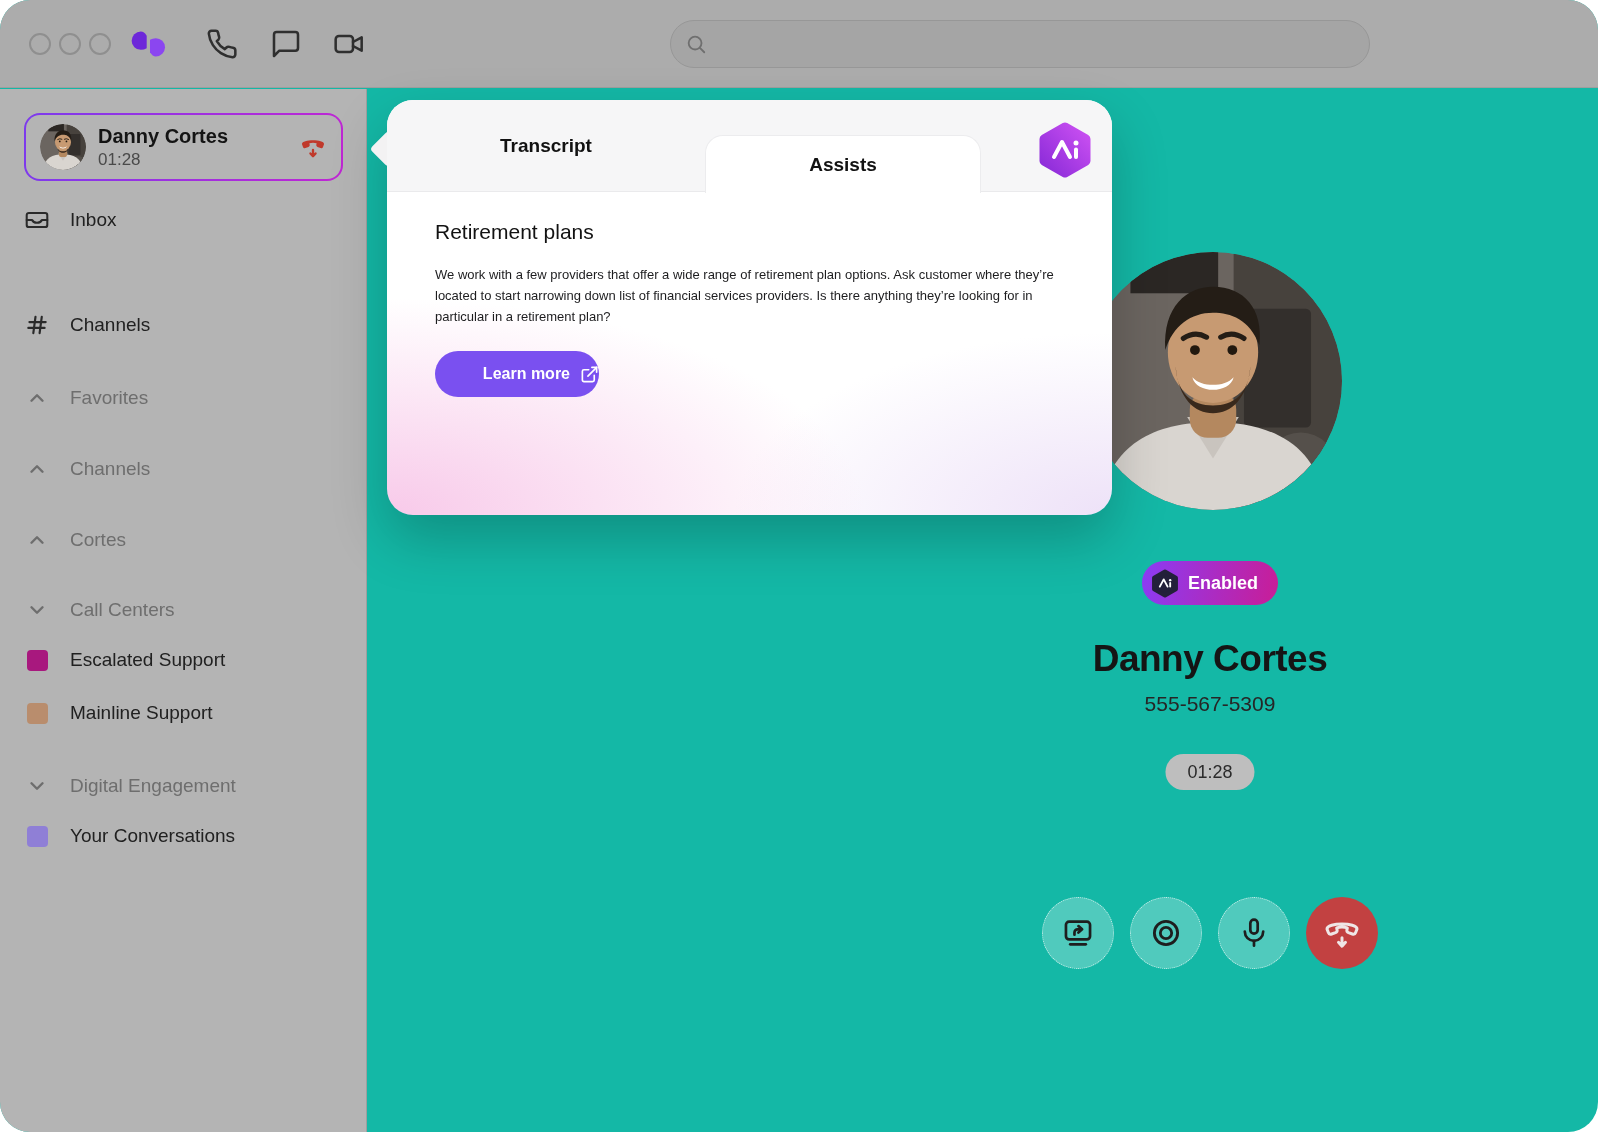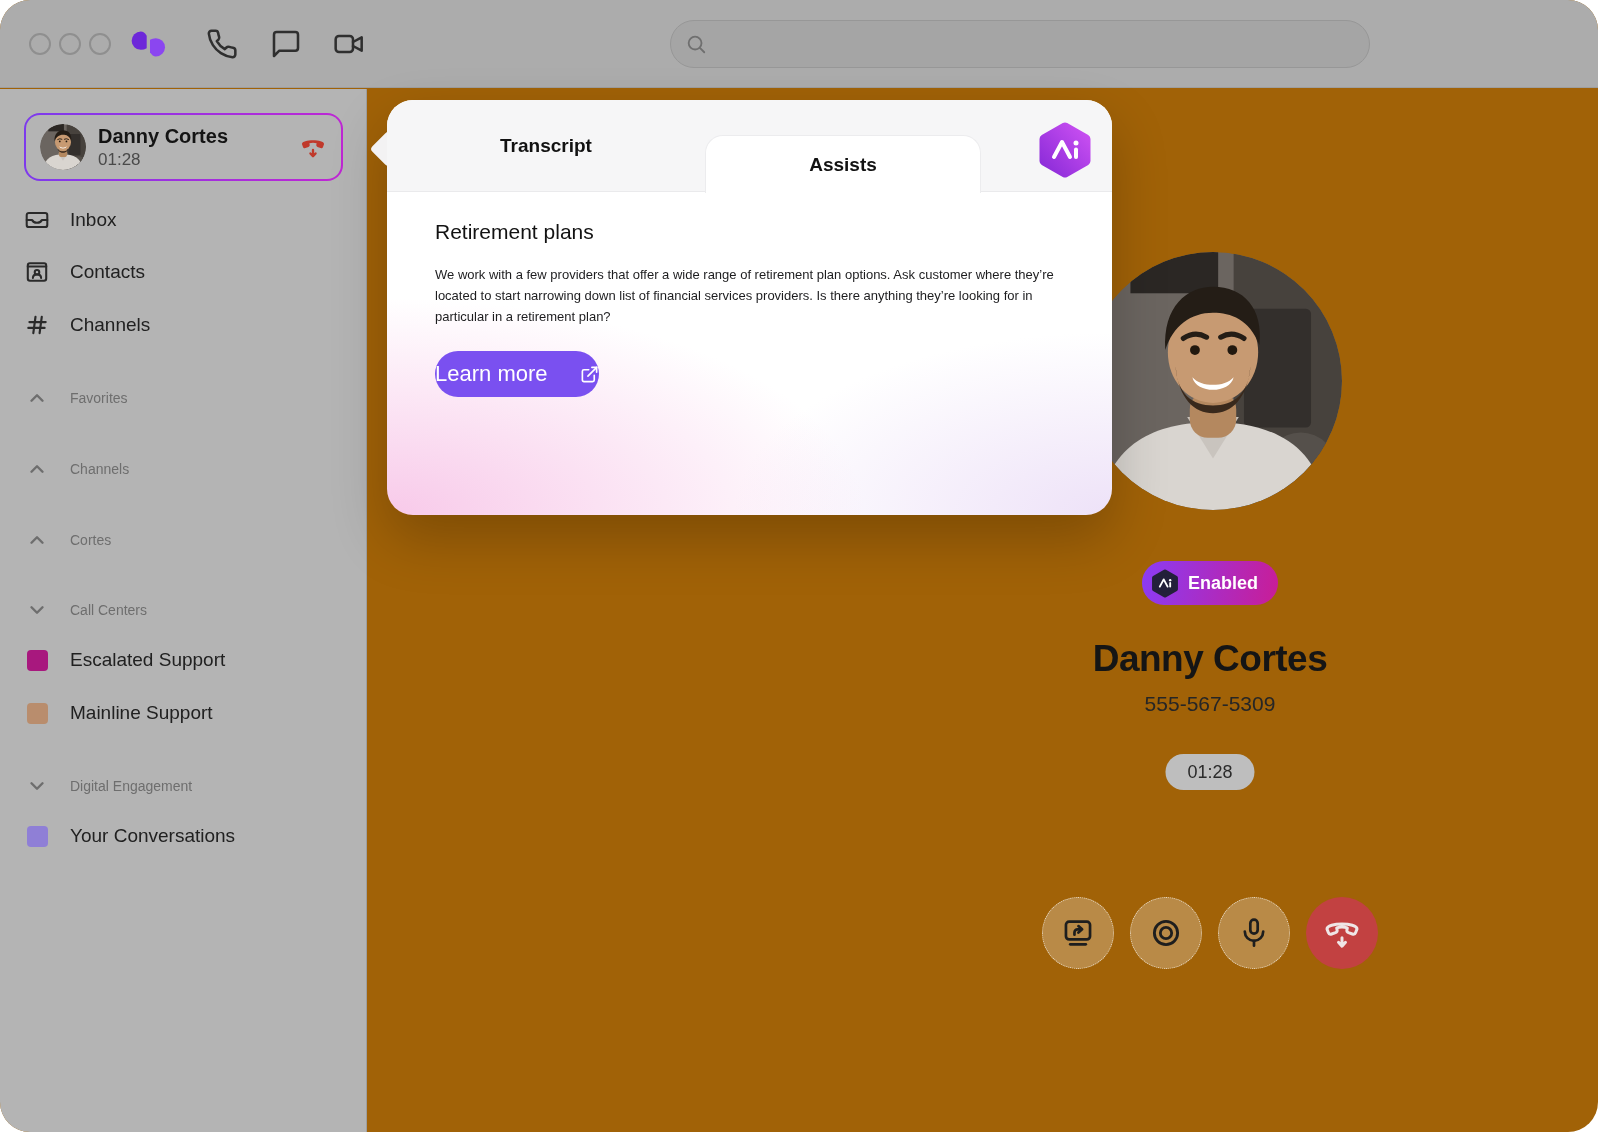--- a/index.html
+++ b/index.html
@@ -1,17 +1,17 @@
 <!DOCTYPE html>
 <html><head>
 <meta charset="utf-8">
 <style>
   * { box-sizing: border-box; margin: 0; padding: 0; }
   html,body { width:1598px; height:1132px; background:#ffffff; font-family:"Liberation Sans","DejaVu Sans",sans-serif; }
-  .window { position:relative; width:1598px; height:1132px; border-radius:30px; overflow:hidden; background:#a16207; }
+  .window { position:relative; width:1598px; height:1132px; border-radius:30px; overflow:hidden; background:#14b8a6; }
 
   
   .topbar { position:absolute; left:0; top:0; width:1598px; height:88px; background:#acacac; border-bottom:1px solid #9e9e9e; }
   .traffic { position:absolute; top:33px; width:22px; height:22px; border-radius:50%; border:2px solid #8f8f8f; }
   .t1{left:29px}.t2{left:59px}.t3{left:89px}
   .top-icon { position:absolute; top:28px; width:32px; height:32px; }
   .dp-logo{ left:130px; top:26px; width:40px; height:36px; }
   .i-phone{ left:206px; }
   .i-chat{ left:270px; }
   .i-video{ left:333px; }
@@ -25,21 +25,21 @@
   .call-card-inner { width:100%; height:100%; border-radius:14px; background:#b4b4b4; display:flex; align-items:center; padding:0 14px; }
   .cc-avatar { width:46px; height:46px; border-radius:50%; overflow:hidden; flex:0 0 auto; }
   .cc-meta { margin-left:12px; flex:1; }
   .cc-name { font-size:20px; font-weight:700; color:#141414; line-height:1.15; }
   .cc-timer { font-size:17px; color:#4a4a4a; margin-top:2px; }
   .cc-hang { width:28px; height:30px; flex:0 0 auto; }
 
   .srow { position:absolute; left:24px; right:10px; height:40px; display:flex; align-items:center; cursor:pointer; }
   .srow .ic { width:26px; height:26px; margin-right:20px; flex:0 0 auto; display:flex; align-items:center; justify-content:center; }
   .nav-label { font-size:19px; color:#212121; }
-  .group-label { font-size:14px; color:#6e6e6e; }
+  .group-label { font-size:19px; color:#6e6e6e; }
   .sq { width:21px; height:21px; border-radius:4px; }
   .sq-escalated{ background:#a8187e; } .sq-mainline{ background:#b98d6d; } .sq-conversations{ background:#8f7fd6; }
 
   
   .avatar-big { position:absolute; left:1084px; top:252px; width:258px; height:258px; border-radius:50%; overflow:hidden; }
   .ai-badge { position:absolute; left:1210px; top:561px; transform:translateX(-50%); height:44px; padding:0 20px 0 9px;
     border-radius:22px; background:linear-gradient(100deg,#8a3cf5,#c91d96); display:flex; align-items:center; gap:9px; cursor:pointer; }
   .ai-badge-label { color:#ffffff; font-size:18px; font-weight:700; }
   .panel-name { position:absolute; left:1210px; top:638px; transform:translateX(-50%); font-size:37px; font-weight:800; color:#151515; letter-spacing:-.5px; white-space:nowrap; }
   .panel-phone { position:absolute; left:1210px; top:692px; transform:translateX(-50%); font-size:21px; color:#262626; white-space:nowrap; }
@@ -61,21 +61,21 @@
       #ffffff; }
   .card-header { position:absolute; left:0; top:0; width:100%; height:92px; background:#f6f6f7; border-bottom:1px solid #eaeaec; }
   .tab { position:absolute; top:0; height:92px; display:flex; align-items:center; justify-content:center; font-size:19px; font-weight:700; color:#121212; cursor:pointer; }
   .tab-transcript { left:0; width:318px; }
   .tab-assists { left:318px; top:35px; width:276px; height:58px; background:#ffffff; border:1px solid #ececee; border-bottom:none; border-radius:18px 18px 0 0; margin-bottom:-1px; z-index:2; }
   .ai-hex { position:absolute; right:20px; top:22px; width:54px; height:56px; cursor:pointer; }
   .card-body { position:absolute; left:48px; top:120px; width:648px; }
   .card-title { font-size:21px; font-weight:400; color:#121212; }
   .card-text { margin-top:20px; font-size:13px; line-height:1.62; color:#1d1d1f; }
   .learn-btn { margin-top:24px; height:46px; width:164px; border:none; border-radius:23px; background:#7a50f0; color:#fff;
-    font-size:22px; font-weight:400; font-family:inherit; display:flex; align-items:center; justify-content:space-between; gap:10px; cursor:pointer; }
+    font-size:16px; font-weight:700; font-family:inherit; display:flex; align-items:center; justify-content:flex-end; gap:10px; cursor:pointer; }
 
   svg { display:block; }
   .hidden-defs { position:absolute; width:0; height:0; overflow:hidden; }
 </style>
 </head>
 <body>
 
 <svg class="hidden-defs" aria-hidden="true">
   <symbol id="avatar-art" viewBox="0 0 100 100">
     <clipPath id="ac">
@@ -158,31 +158,20 @@
     <div class="srow" style="top:111px">
       <span class="ic">
         <svg width="26" height="26" viewBox="0 0 24 24" fill="none" stroke="#2a2a2a" stroke-width="1.9" stroke-linecap="round" stroke-linejoin="round">
           <path d="M4.5 5.5 h15 a2 2 0 0 1 2 2 v9 a2 2 0 0 1 -2 2 h-15 a2 2 0 0 1 -2 -2 v-9 a2 2 0 0 1 2 -2 z"></path>
           <path d="M2.5 12 h5 q1 2.5 4.5 2.5 q3.5 0 4.5 -2.5 h5"></path>
         </svg>
       </span>
       <span class="nav-label">Inbox</span>
     </div>
 
-    <div class="srow" style="top:163px">
-      <span class="ic">
-        <svg width="26" height="26" viewBox="0 0 24 24" fill="none" stroke="#2a2a2a" stroke-width="1.9" stroke-linecap="round" stroke-linejoin="round">
-          <rect x="3.5" y="4" width="17" height="16" rx="2"></rect>
-          <line x1="3.5" y1="7" x2="20.5" y2="7"></line>
-          <circle cx="12" cy="12.2" r="2.1"></circle>
-          <path d="M8.2 17.6 c0 -2.2 1.7 -3.4 3.8 -3.4 s3.8 1.2 3.8 3.4"></path>
-        </svg>
-      </span>
-      <span class="nav-label">Contacts</span>
-    </div>
 
     <div class="srow" style="top:216px">
       <span class="ic">
         <svg width="26" height="26" viewBox="0 0 24 24" fill="none" stroke="#2a2a2a" stroke-width="2" stroke-linecap="round">
           <line x1="5" y1="9.3" x2="20" y2="9.3"></line>
             <line x1="4" y1="14.7" x2="19" y2="14.7"></line>
           <line x1="10.6" y1="4.5" x2="8.6" y2="19.5"></line>
             <line x1="16.4" y1="4.5" x2="14.4" y2="19.5"></line>
         </svg>
       </span>

